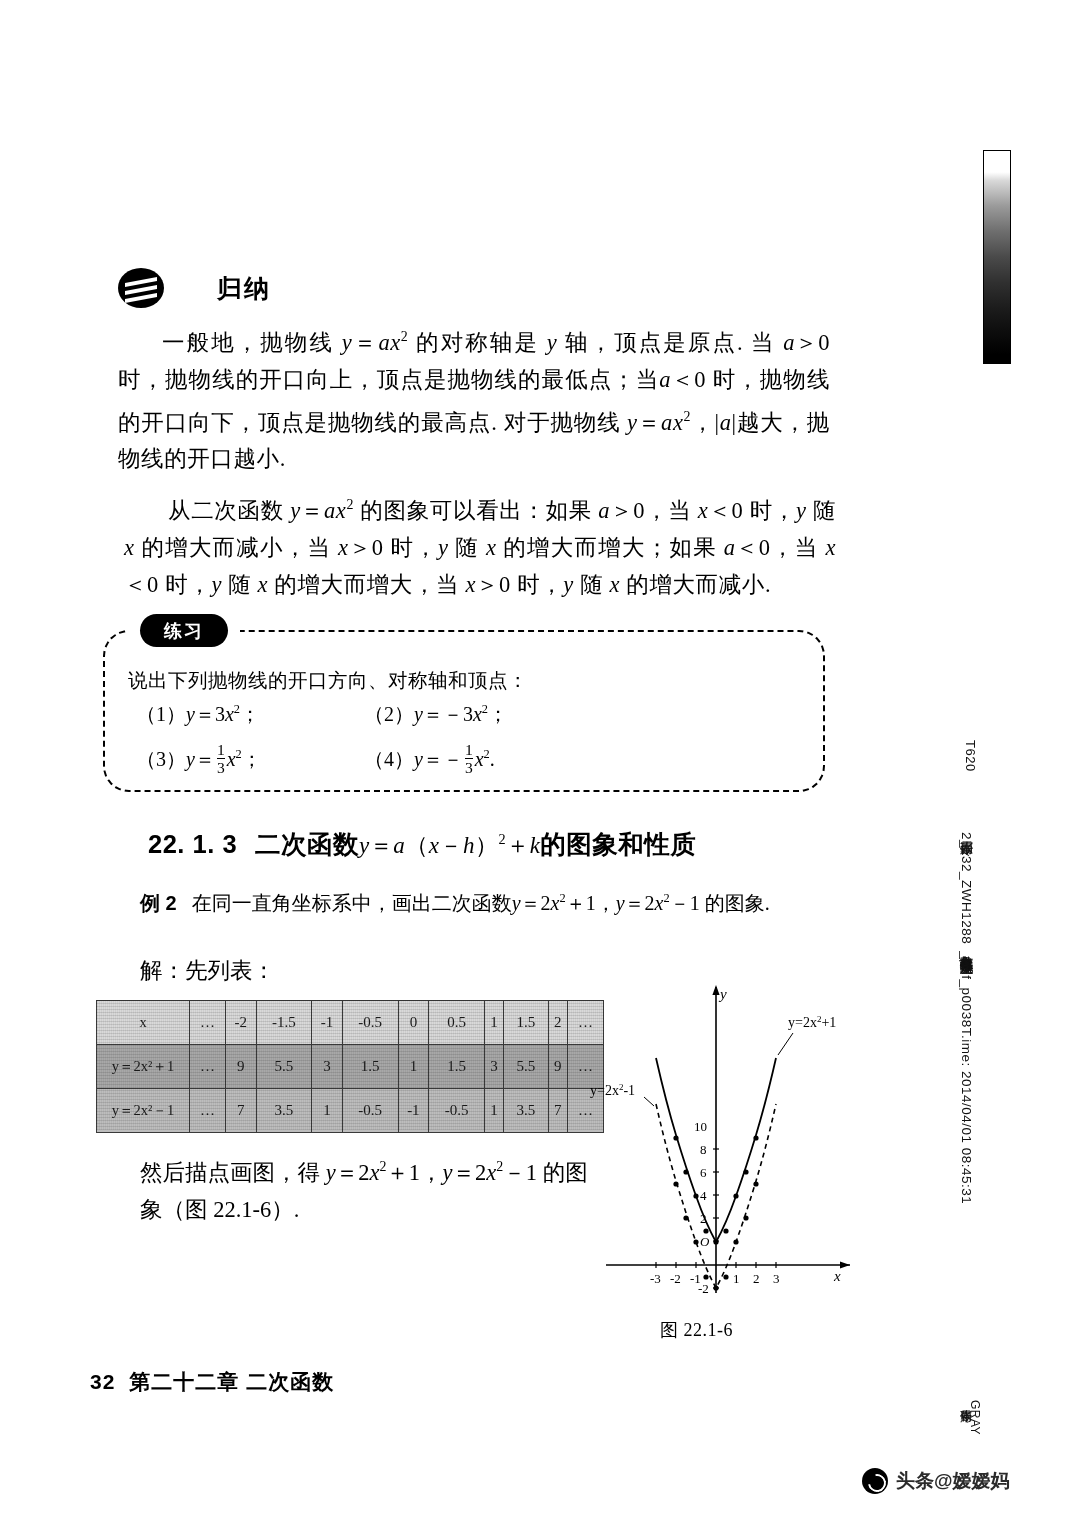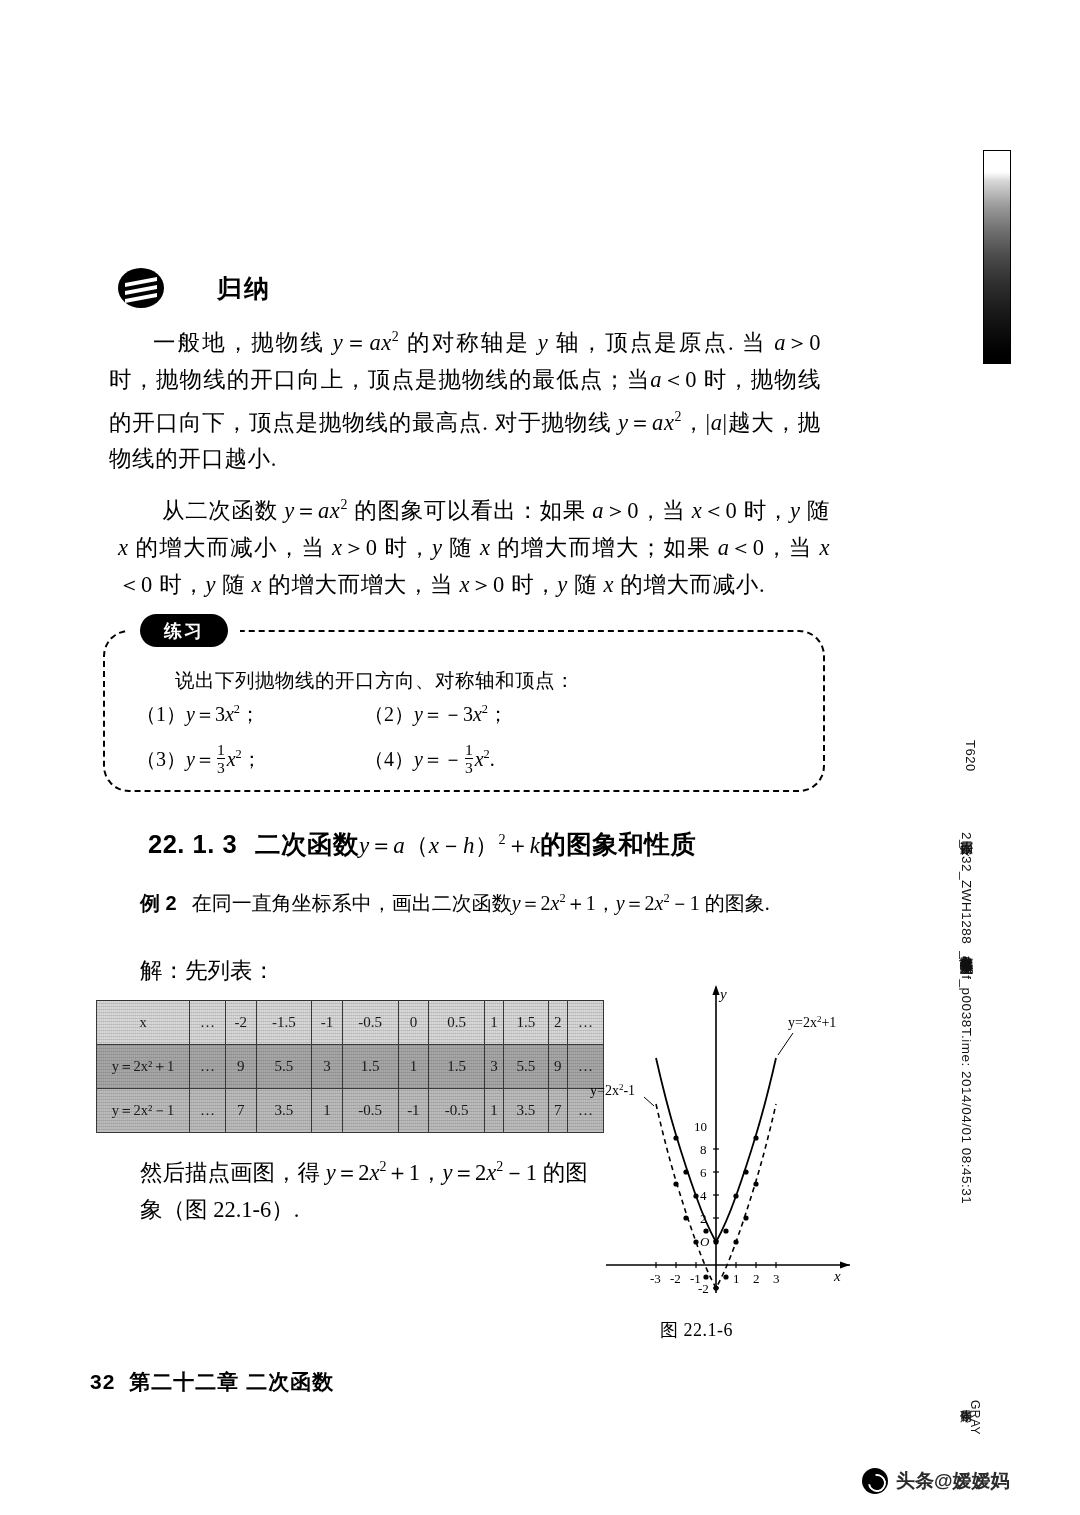--- a/index.html
+++ b/index.html
@@ -108,22 +108,22 @@
   }
 
   
   .para {
     position: absolute;
     font-size: 22.5px;
     line-height: 37px;
     letter-spacing: 0.6px;
     text-align: justify;
   }
-  #para-1 { left: 109px; top: 318px; width: 712px; text-indent: 44px; }
-  #para-2 { left: 118px; top: 486px; width: 712px; text-indent: 44px; }
+  #para-1 { left: 118px; top: 318px; width: 712px; text-indent: 44px; }
+  #para-2 { left: 124px; top: 486px; width: 712px; text-indent: 44px; }
 
   .it { font-style: italic; font-family: "Liberation Serif", serif; }
   .sup { font-size: 0.62em; vertical-align: super; }
 
   
   .exercise-box {
     position: absolute;
     left: 103px;
     top: 630px;
     width: 718px;
@@ -155,21 +155,20 @@
     width: 112px;
     height: 18px;
     background: #fff;
   }
   .ex-prompt {
     position: absolute;
     left: 128px;
     top: 667px;
     font-size: 19.5px;
     letter-spacing: 0.5px;
-    margin-left: 47px;
   }
   .ex-item {
     position: absolute;
     font-size: 20px;
   }
   #ex-1 { left: 136px; top: 701px; }
   #ex-2 { left: 364px; top: 701px; }
   #ex-3 { left: 136px; top: 741px; }
   #ex-4 { left: 364px; top: 741px; }
 

